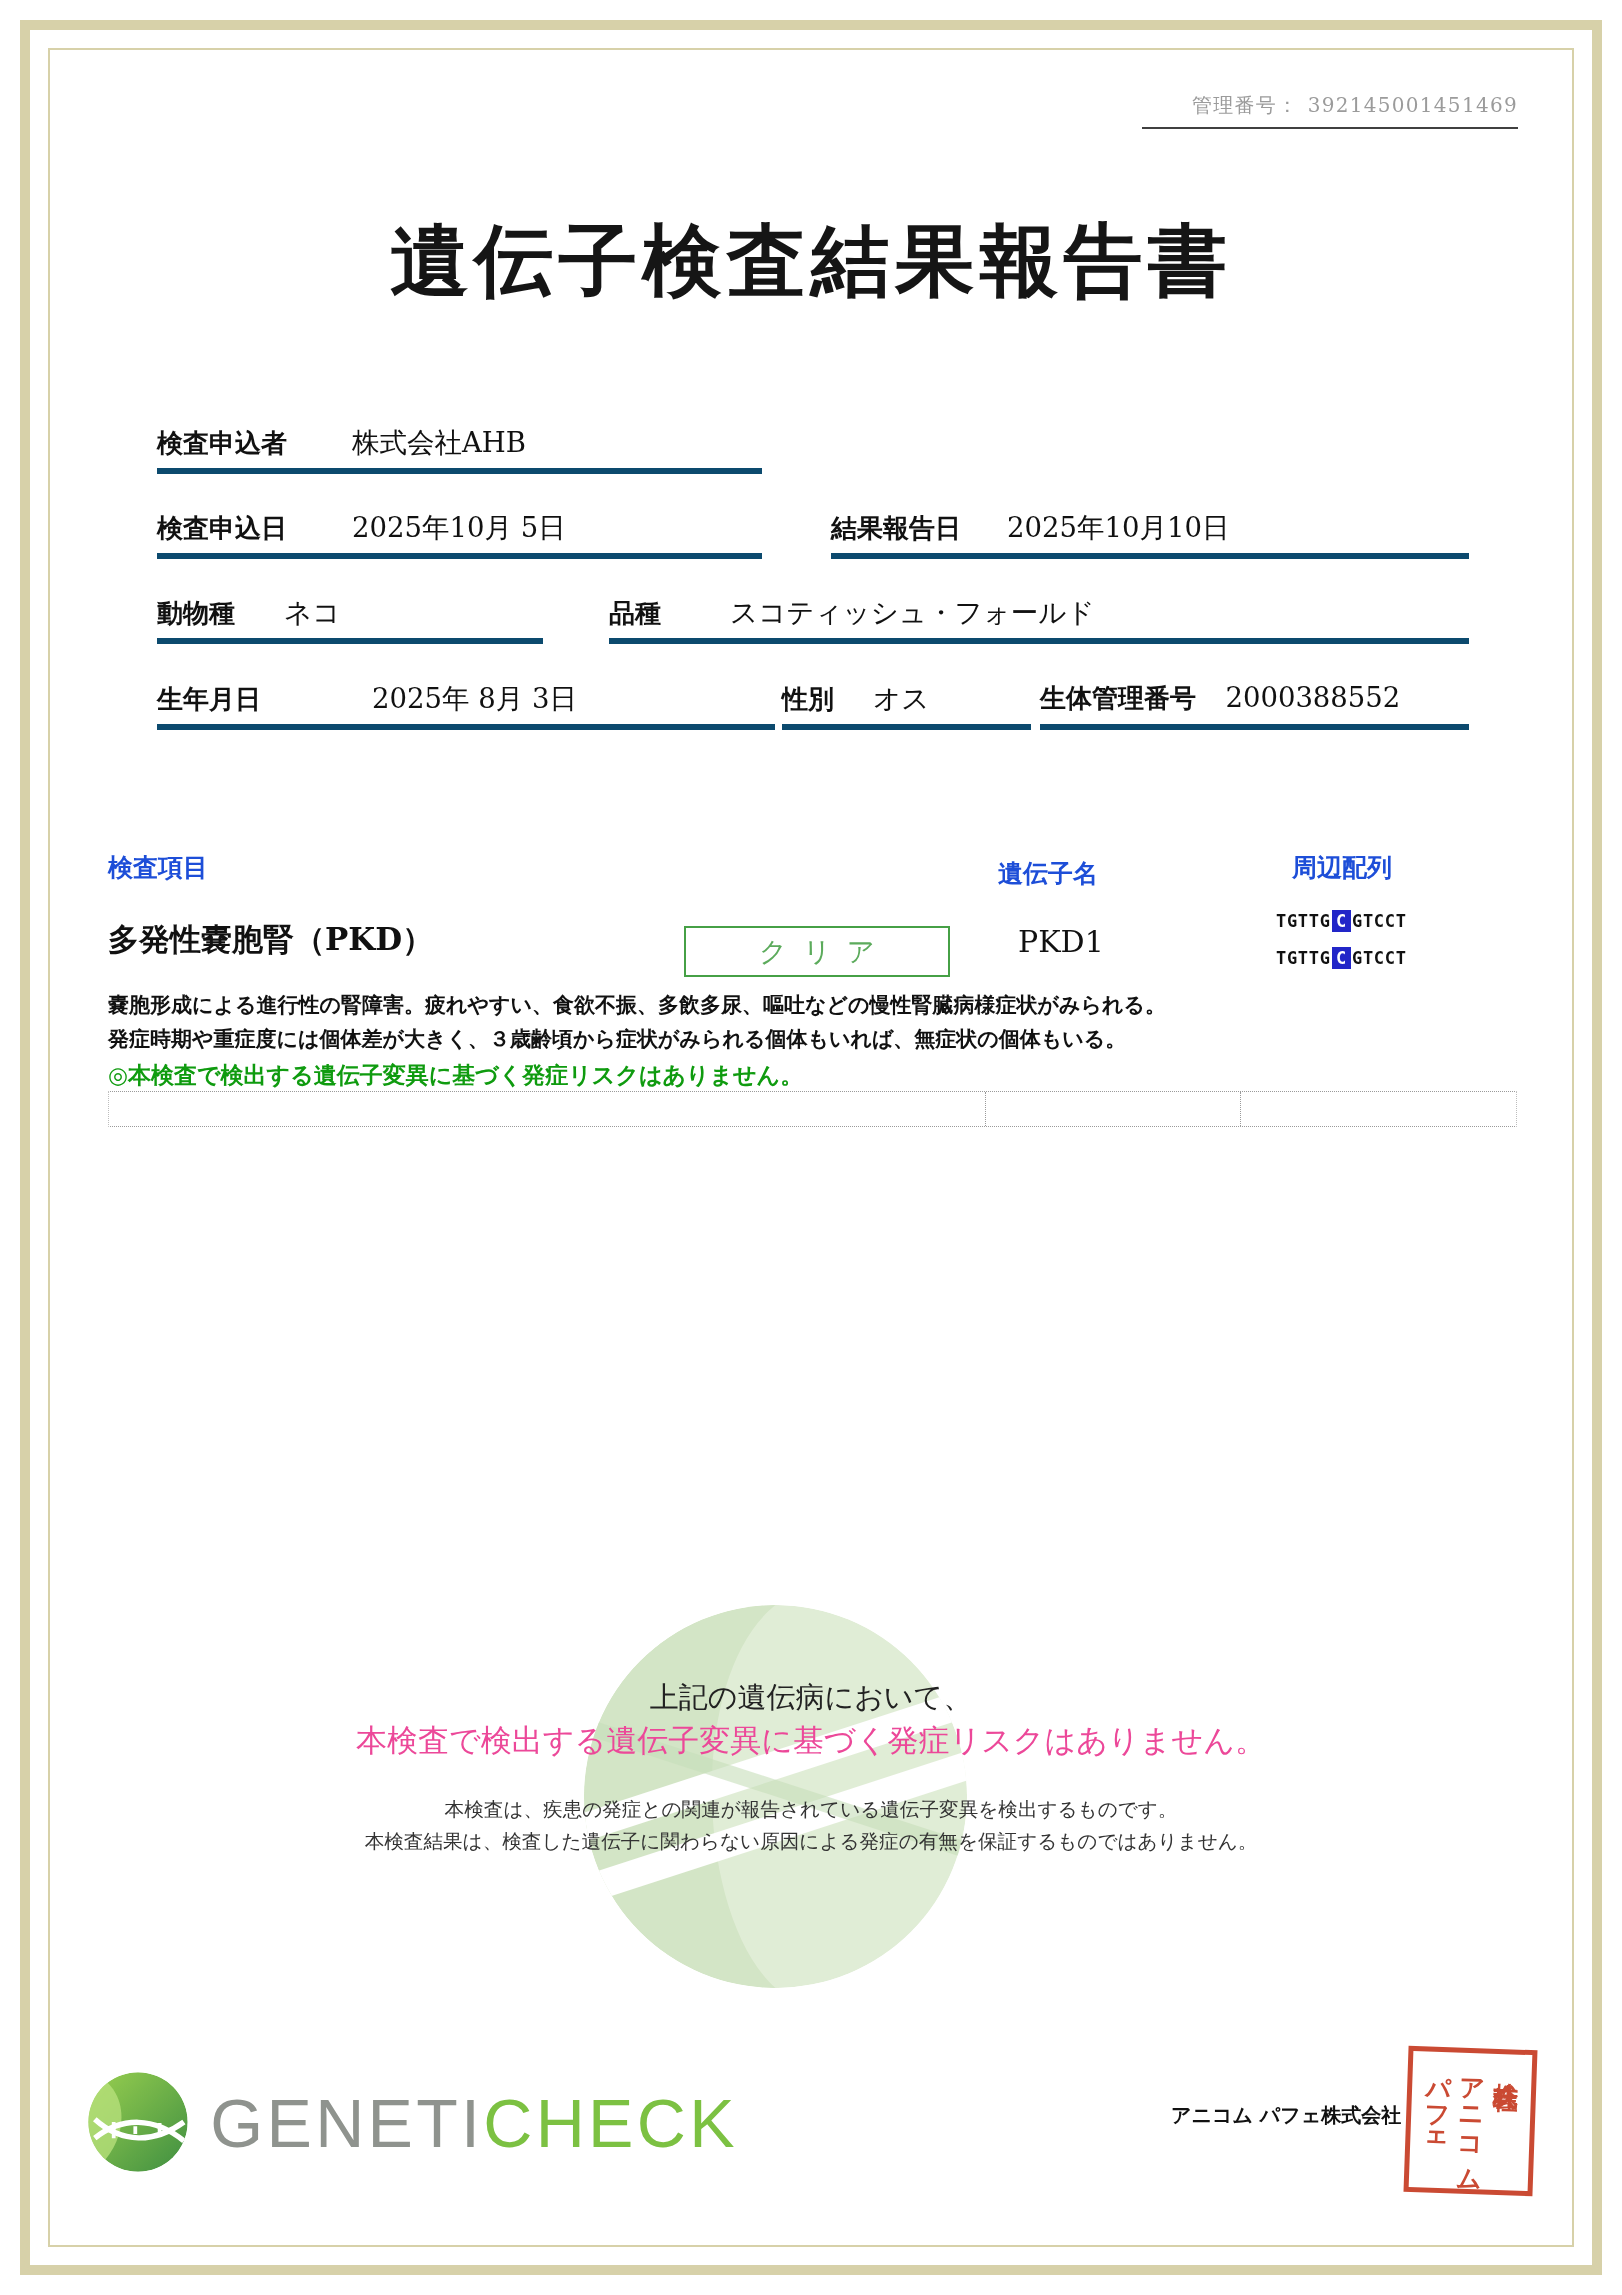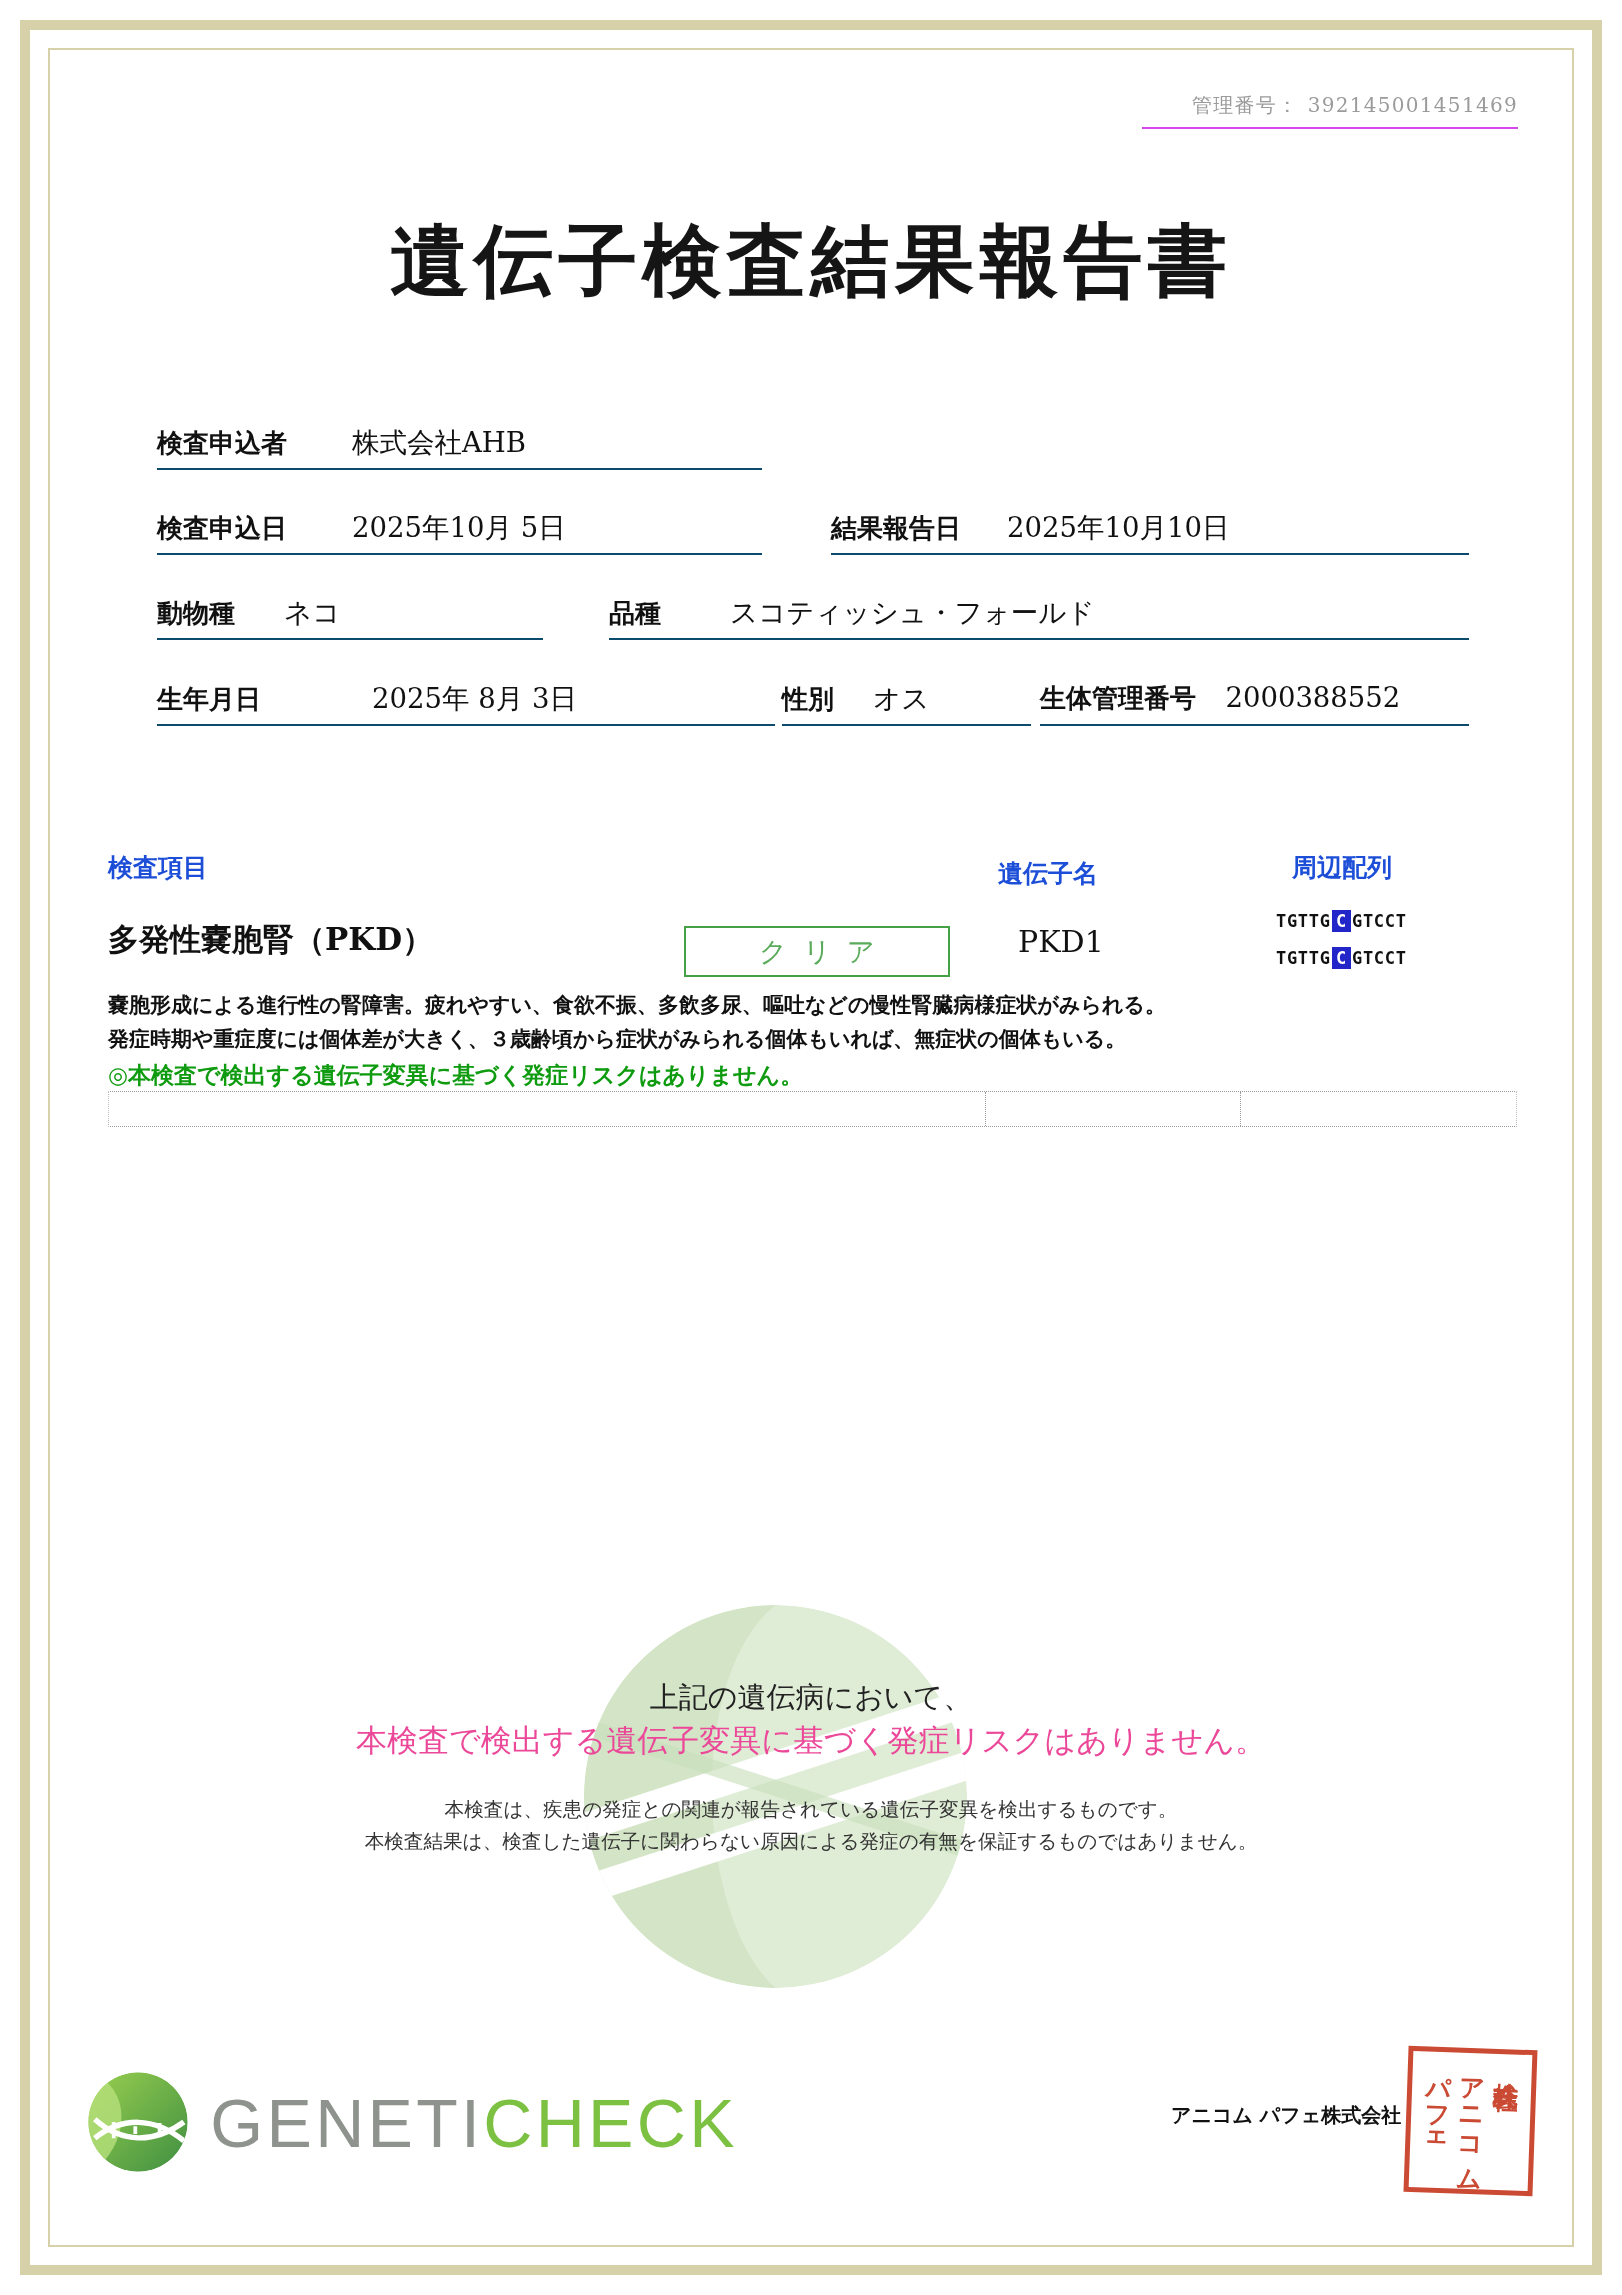--- a/index.html
+++ b/index.html
@@ -11,35 +11,35 @@
     color:#111;
     overflow:hidden;
   }
   
   .frame-outer { position:absolute; inset:19.6px; border:10.5px solid #d7d1a9; pointer-events:none; }
   .frame-inner { position:absolute; inset:48px; border:2.6px solid #d7d1a9; pointer-events:none; }
 
   
   .mgmt {
     position:absolute; left:1142px; top:92px; width:376px;
-    border-bottom:2px solid #d946ef; padding-bottom:7.9px;
+    border-bottom:2px solid #404040; padding-bottom:7.9px;
     text-align:right; font-size:20px; color:#9b9b9b; letter-spacing:1.3px;
     font-family:"DejaVu Serif","Liberation Serif",serif;
   }
   .mgmt .num { margin-left:9.2px; }
 
   .title {
     position:absolute; left:0; top:209px; width:100%;
     text-align:center; font-size:79px; font-weight:700; letter-spacing:5.2px; color:#151515;
   }
 
   
   .fgroup {
     position:absolute; display:flex; align-items:baseline;
-    border-bottom:2px solid #0c4a6e; padding-bottom:9.2px; height:34px;
+    border-bottom:6px solid #0c4a6e; padding-bottom:9.2px; height:34px;
   }
   .fgroup .lbl { font-size:26px; font-weight:700; white-space:nowrap; }
   .fgroup .val { font-size:27.5px; white-space:nowrap; }
 
   
   .col-header { position:absolute; font-size:25px; font-weight:700; color:#1d4ed8; }
   .item-name { position:absolute; font-size:31px; font-weight:700; color:#111; }
   .badge {
     position:absolute; left:684px; top:926px; width:262px; height:47px;
     border:2px solid #46a046; display:flex; align-items:center; justify-content:center;

